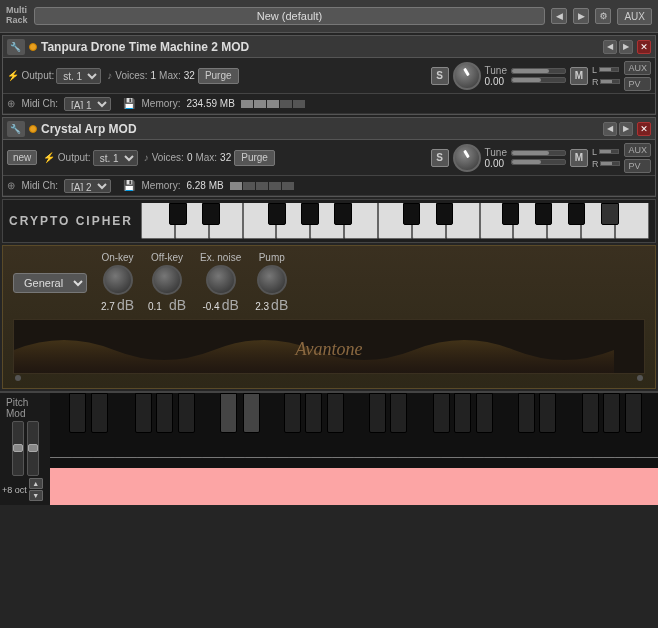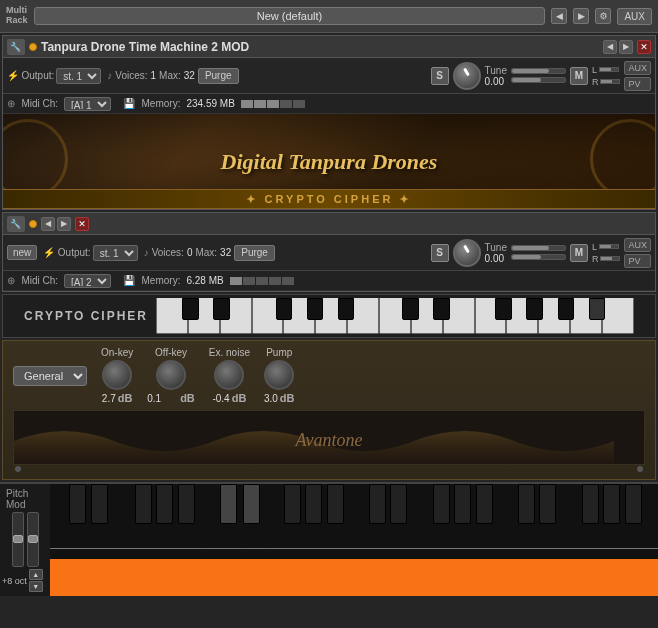--- a/index.html
+++ b/index.html
@@ -284,23 +284,22 @@
     .knob-label {
       font-size: 10px;
       color: #bbb;
       text-align: center;
     }
     .knob-val {
       font-size: 10px;
       color: #ddd;
     }
     .db-label {
-      font-size: 11px;
+      font-size: 14px;
       color: #aaa;
-      font-weight: bold;
     }
     .coupler-btn {
       background: #555;
       border: 1px solid #777;
       color: #ccc;
       padding: 3px 12px;
       font-size: 11px;
       cursor: pointer;
       border-radius: 3px;
     }
@@ -325,21 +324,21 @@
       border: 3px solid rgba(200, 140, 40, 0.6);
     }
 
     .pitch-mod-label {
       font-size: 10px;
       color: #999;
       padding: 2px 4px;
     }
 
     .bottom-section {
-      background: #f97316;
+      background: #fca5a5;
       border-top: 2px solid #555;
     }
 
     .vertical-slider {
       width: 12px;
       height: 55px;
       background: #333;
       border: 1px solid #555;
       border-radius: 2px;
       position: relative;
@@ -453,38 +452,28 @@
       <span style="color:#ddd;font-size:10px;">234.59 MB</span>
       <div class="mem-bars">
         <div class="mem-bar filled"></div>
         <div class="mem-bar filled"></div>
         <div class="mem-bar filled"></div>
         <div class="mem-bar"></div>
         <div class="mem-bar"></div>
       </div>
     </div>
 
-    <div class="instrument-image">
-
-      <div class="deco-circle" style="width:80px;height:80px;left:-15px;top:5px;"></div>
-      <div class="deco-circle" style="width:80px;height:80px;right:-15px;top:5px;"></div>
-      <div style="position:absolute;left:0;top:0;width:100%;height:100%;background:radial-gradient(ellipse at center, rgba(80,50,10,0.3) 0%, rgba(10,5,0,0.6) 100%);"></div>
-      <div class="inst-title-overlay">Digital Tanpura Drones</div>
-
-      <div class="bottom-banner" style="position:absolute;bottom:0;left:0;right:0;">
-        <span class="banner-text">✦  CRYPTO CIPHER  ✦</span>
-      </div>
-    </div>
   </div>
 
   <div class="instrument-full">
 
     <div class="instrument-header">
       <div class="inst-icon">🔧</div>
       <div style="width:8px;height:8px;background:#e8a020;border-radius:50%;border:1px solid #c88000;"></div>
+      <div class="inst-name">Crystal Arp MOD</div>
       <div class="inst-nav">
         <div class="small-btn">◀</div>
         <div class="small-btn">▶</div>
       </div>
       <div class="close-btn">✕</div>
     </div>
 
     <div style="display:flex;height:36px;align-items:center;background:#252525;padding:0 4px;gap:6px;border-bottom:1px solid #444;">
       <div style="background:#555;border:1px solid #777;color:#ccc;padding:1px 5px;font-size:10px;border-radius:2px;cursor:pointer;">new</div>
       <div style="display:flex;align-items:center;gap:2px;font-size:10px;">
@@ -553,21 +542,21 @@
       <div class="mem-bars">
         <div class="mem-bar filled"></div>
         <div class="mem-bar"></div>
         <div class="mem-bar"></div>
         <div class="mem-bar"></div>
         <div class="mem-bar"></div>
       </div>
     </div>
   </div>
 
-  <div style="display:flex;height:44px;align-items:center;background:#1e1e1e;border:1px solid #444;margin:2px;padding:0 21px;">
+  <div style="display:flex;height:44px;align-items:center;background:#1e1e1e;border:1px solid #444;margin:2px;padding:0 6px;">
     <span style="color:#bbb;font-size:12px;font-weight:bold;letter-spacing:2px;margin-right:8px;">CRYPTO CIPHER</span>
 
     <div style="flex:1;height:36px;position:relative;display:flex;">
 
       <div style="flex:1;background:#ddd;border:1px solid #666;border-top:none;border-radius:0 0 2px 2px;"></div>
       <div style="flex:1;background:#ddd;border:1px solid #666;border-top:none;border-radius:0 0 2px 2px;"></div>
       <div style="flex:1;background:#ddd;border:1px solid #666;border-top:none;border-radius:0 0 2px 2px;"></div>
       <div style="flex:1;background:#ddd;border:1px solid #666;border-top:none;border-radius:0 0 2px 2px;"></div>
       <div style="flex:1;background:#ddd;border:1px solid #666;border-top:none;border-radius:0 0 2px 2px;"></div>
       <div style="flex:1;background:#ddd;border:1px solid #666;border-top:none;border-radius:0 0 2px 2px;"></div>
@@ -607,40 +596,40 @@
         <div class="knob"></div>
         <div style="display:flex;align-items:baseline;gap:2px;">
           <span class="knob-val">2.7</span>
           <span class="db-label">dB</span>
         </div>
       </div>
 
       <div class="knob-group">
         <div class="knob-label">Off-key</div>
         <div class="knob"></div>
-        <div style="display:flex;align-items:baseline;gap:19px;">
+        <div style="display:flex;align-items:baseline;gap:7px;">
           <span class="knob-val">0.1</span>
           <span class="db-label">dB</span>
         </div>
       </div>
 
       <div class="knob-group">
         <div class="knob-label">Ex. noise</div>
         <div class="knob"></div>
         <div style="display:flex;align-items:baseline;gap:2px;">
           <span class="knob-val">-0.4</span>
           <span class="db-label">dB</span>
         </div>
       </div>
 
       <div style="display:flex;flex-direction:column;align-items:center;gap:2px;">
         <div class="knob-label">Pump</div>
         <div class="knob"></div>
         <div style="display:flex;align-items:baseline;gap:2px;">
-          <span class="knob-val">3.0</span>
+          <span class="knob-val">2.3</span>
           <span class="db-label">dB</span>
         </div>
       </div>
     </div>
 
     <div style="background:#1a1510;border:1px solid #3a3020;height:55px;margin-top:6px;position:relative;overflow:hidden;">
       
       <svg width="100%" height="100%">
         <defs>
           <linearGradient id="wg" x1="0" y1="0" x2="0" y2="1">

